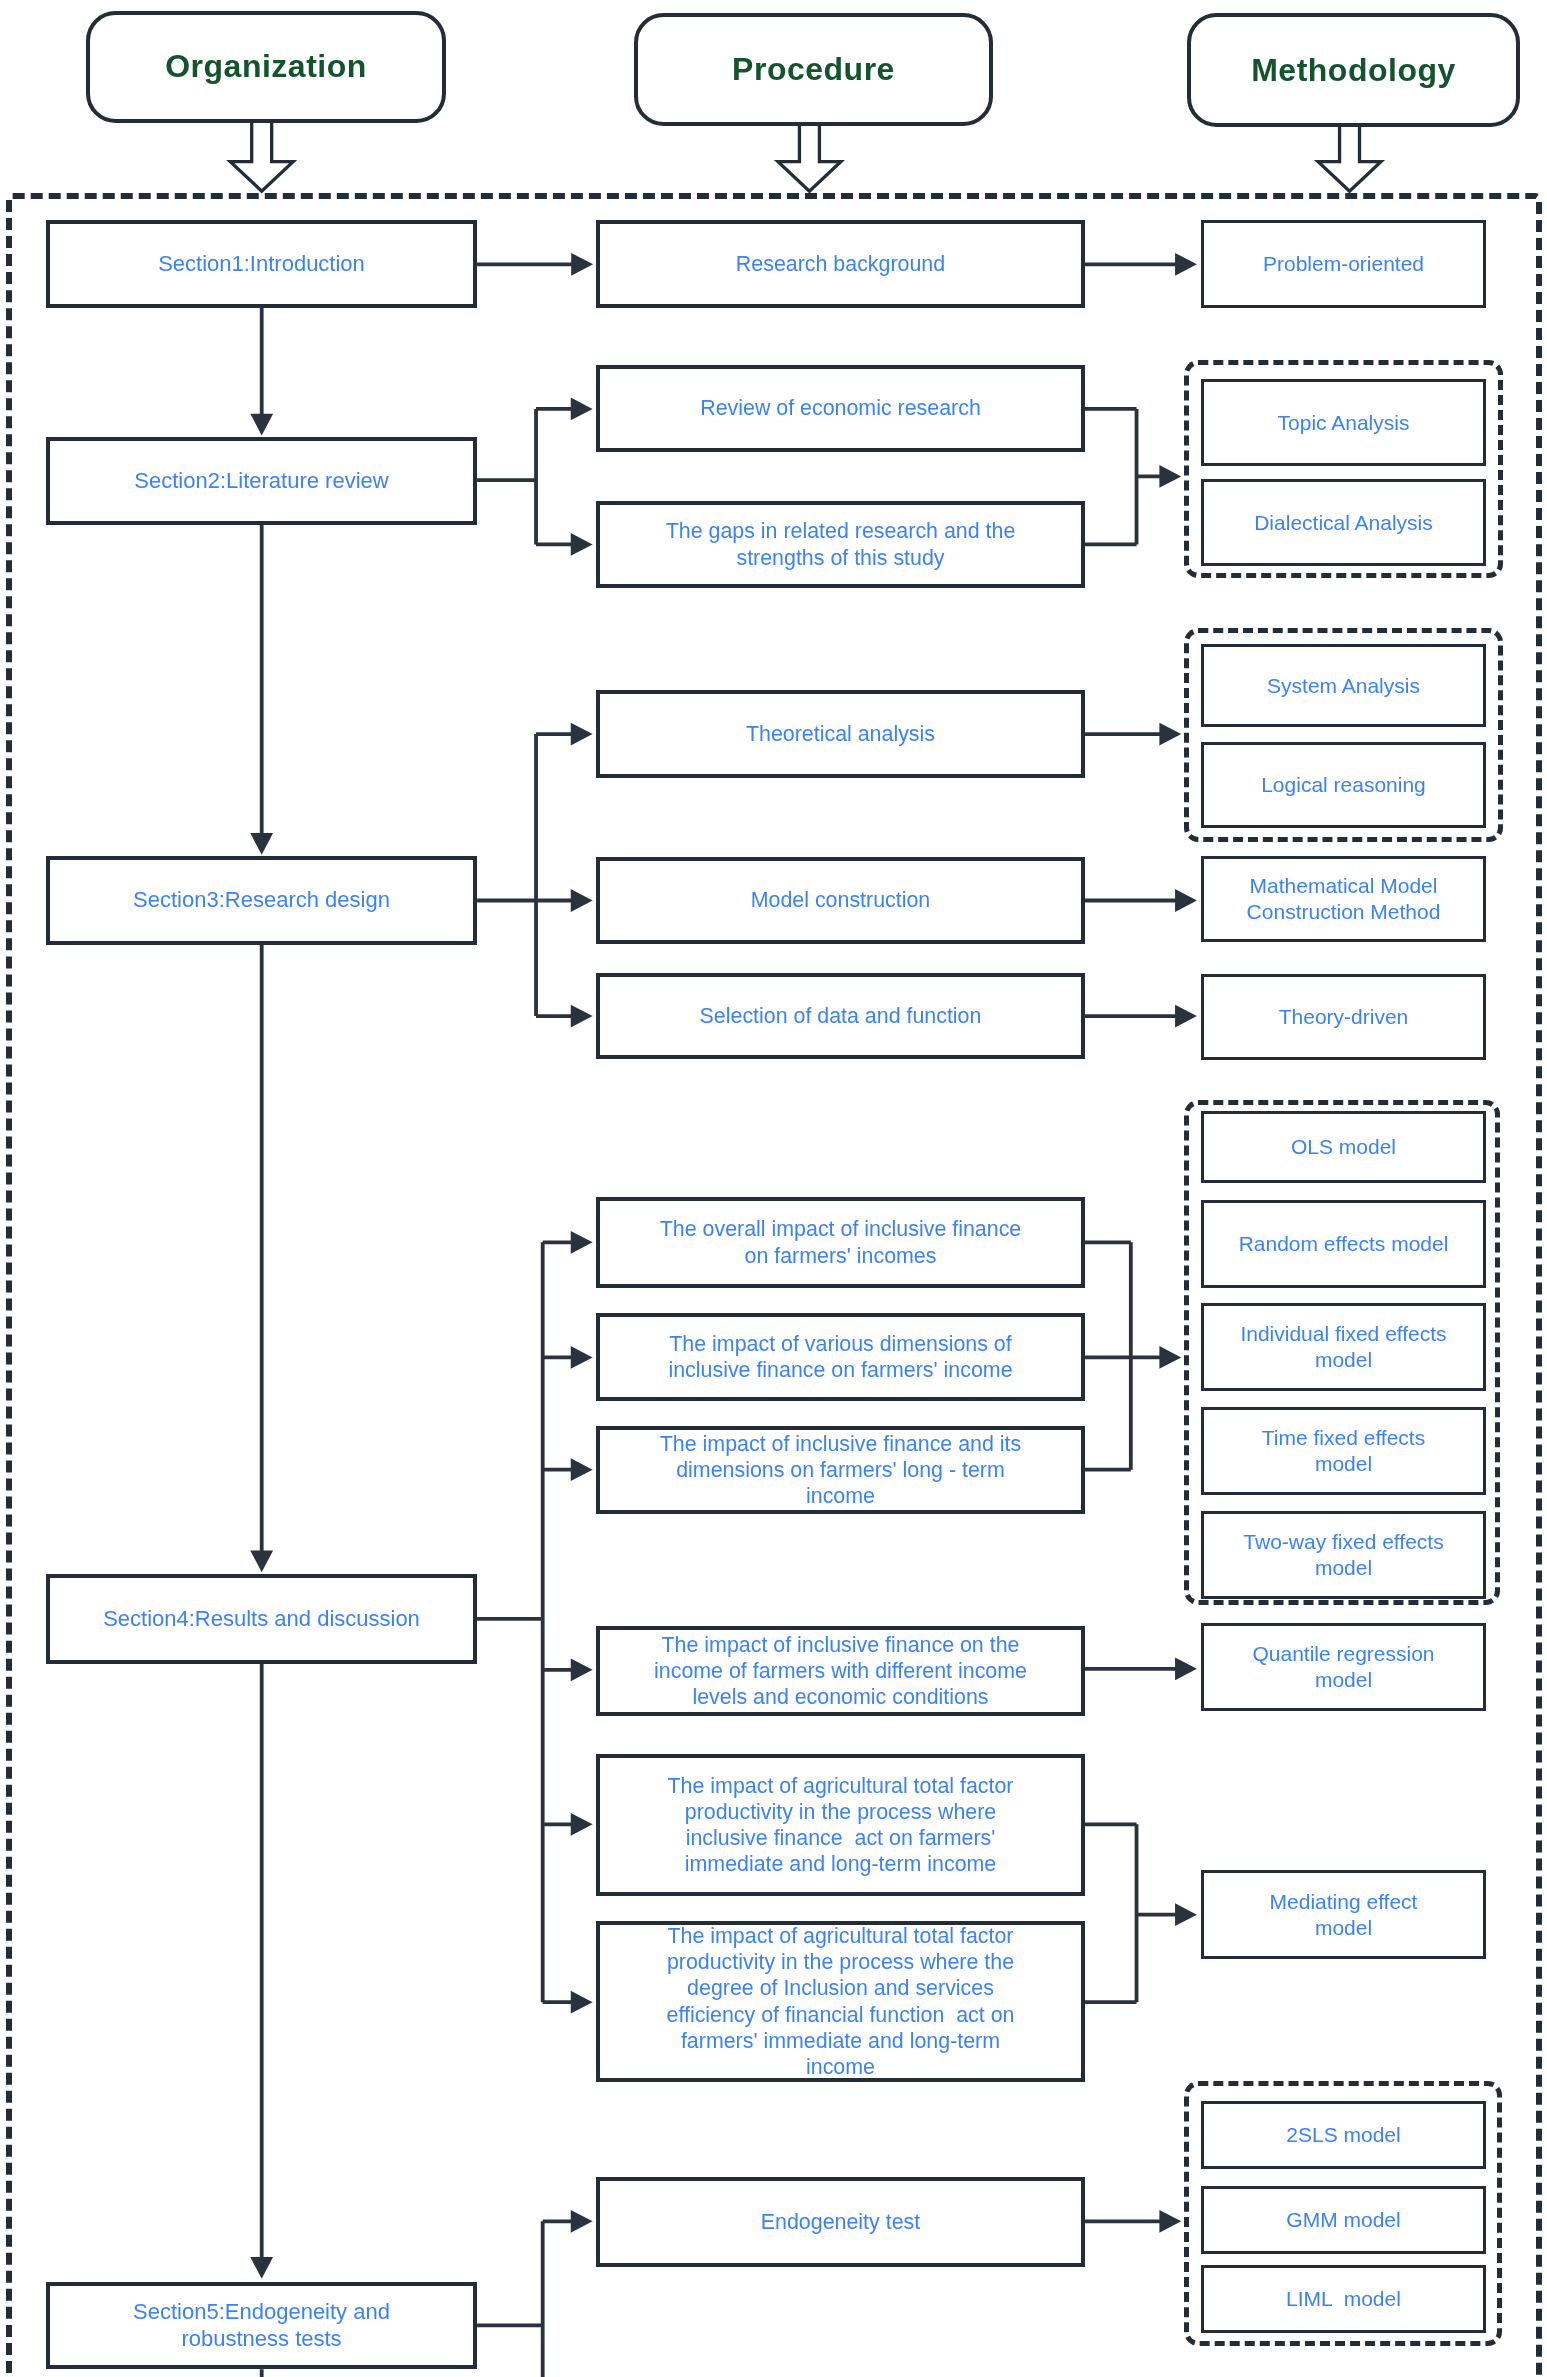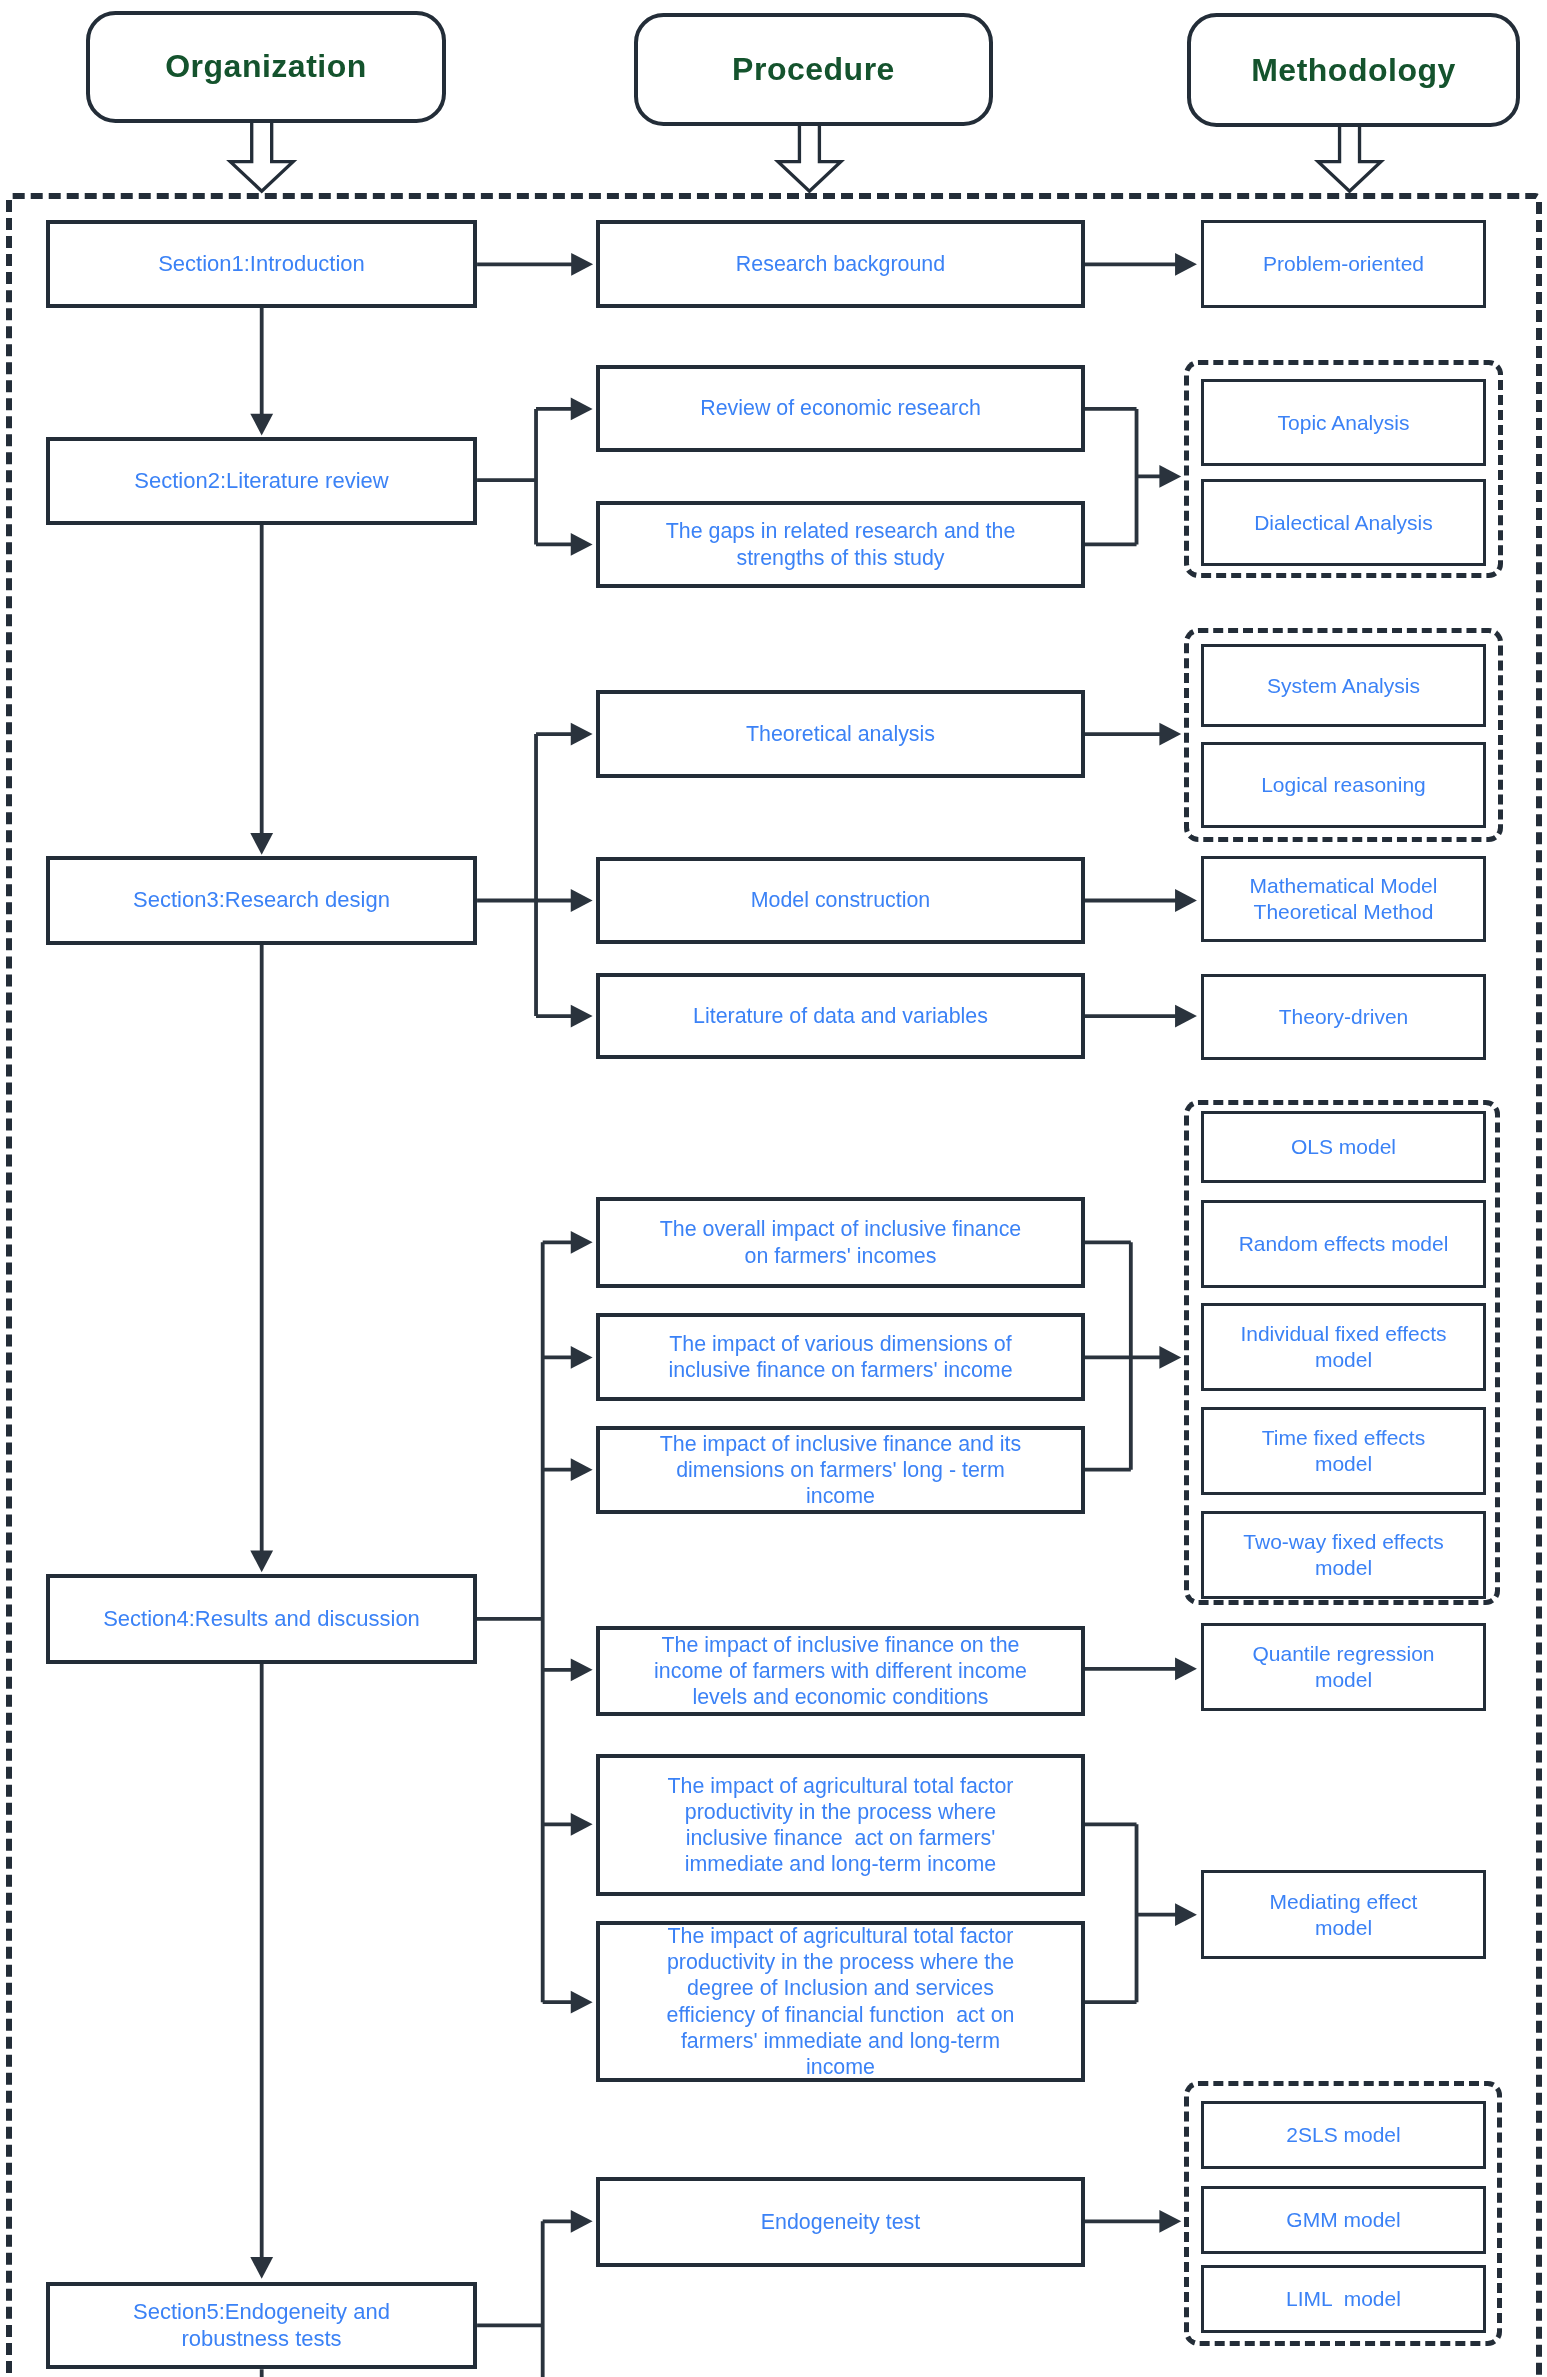--- a/index.html
+++ b/index.html
@@ -120,21 +120,21 @@
   <div class="box lbox" style="left:46px;top:1574px;width:431px;height:90px">Section4:Results and discussion</div>
   <div class="box lbox" style="left:46px;top:2282px;width:431px;height:87px">Section5:Endogeneity and
 robustness tests</div>
 
   <div class="box mbox" style="left:596px;top:220px;width:489px;height:88px">Research background</div>
   <div class="box mbox" style="left:596px;top:365px;width:489px;height:87px">Review of economic research</div>
   <div class="box mbox" style="left:596px;top:501px;width:489px;height:87px">The gaps in related research and the
 strengths of this study</div>
   <div class="box mbox" style="left:596px;top:690px;width:489px;height:88px">Theoretical analysis</div>
   <div class="box mbox" style="left:596px;top:857px;width:489px;height:87px">Model construction</div>
-  <div class="box mbox" style="left:596px;top:973px;width:489px;height:86px">Literature of data and variables</div>
+  <div class="box mbox" style="left:596px;top:973px;width:489px;height:86px">Selection of data and function</div>
   <div class="box mbox" style="left:596px;top:1197px;width:489px;height:91px">The overall impact of inclusive finance
 on farmers' incomes</div>
   <div class="box mbox" style="left:596px;top:1313px;width:489px;height:88px">The impact of various dimensions of
 inclusive finance on farmers' income</div>
   <div class="box mbox" style="left:596px;top:1426px;width:489px;height:88px">The impact of inclusive finance and its
 dimensions on farmers' long - term
 income</div>
   <div class="box mbox" style="left:596px;top:1626px;width:489px;height:90px">The impact of inclusive finance on the
 income of farmers with different income
 levels and economic conditions</div>
@@ -149,21 +149,21 @@
 farmers' immediate and long-term
 income</div>
   <div class="box mbox" style="left:596px;top:2177px;width:489px;height:90px">Endogeneity test</div>
 
   <div class="box rbox" style="left:1201px;top:220px;width:285px;height:88px">Problem-oriented</div>
   <div class="box rbox" style="left:1201px;top:379px;width:285px;height:87px">Topic Analysis</div>
   <div class="box rbox" style="left:1201px;top:479px;width:285px;height:87px">Dialectical Analysis</div>
   <div class="box rbox" style="left:1201px;top:644px;width:285px;height:83px">System Analysis</div>
   <div class="box rbox" style="left:1201px;top:742px;width:285px;height:86px">Logical reasoning</div>
   <div class="box rbox" style="left:1201px;top:856px;width:285px;height:86px">Mathematical Model
-Theoretical Method</div>
+Construction Method</div>
   <div class="box rbox" style="left:1201px;top:974px;width:285px;height:86px">Theory-driven</div>
   <div class="box rbox" style="left:1201px;top:1111px;width:285px;height:72px">OLS model</div>
   <div class="box rbox" style="left:1201px;top:1200px;width:285px;height:88px">Random effects model</div>
   <div class="box rbox" style="left:1201px;top:1303px;width:285px;height:88px">Individual fixed effects
 model</div>
   <div class="box rbox" style="left:1201px;top:1407px;width:285px;height:88px">Time fixed effects
 model</div>
   <div class="box rbox" style="left:1201px;top:1511px;width:285px;height:88px">Two-way fixed effects
 model</div>
   <div class="box rbox" style="left:1201px;top:1623px;width:285px;height:88px">Quantile regression

